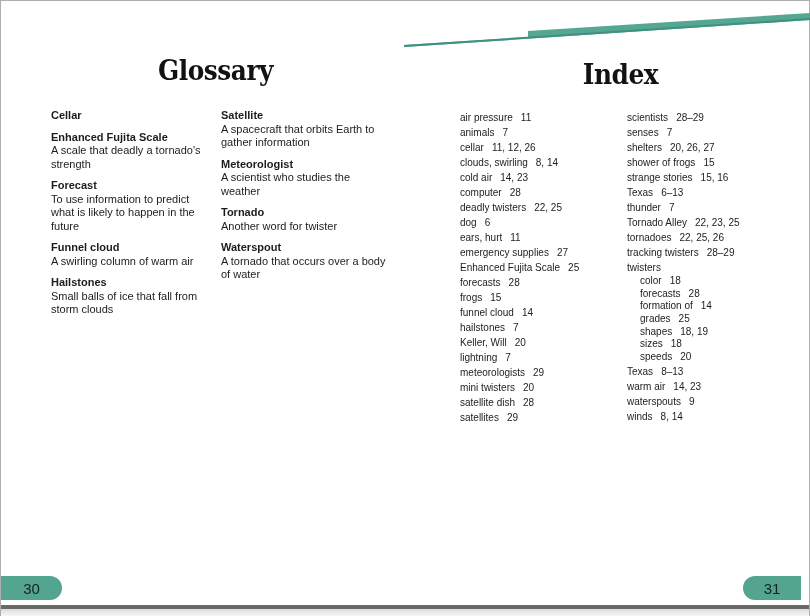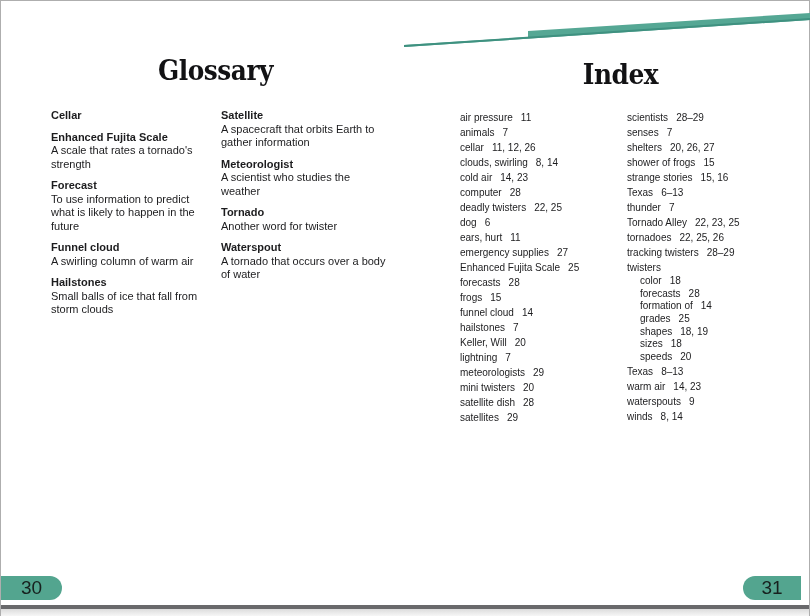--- a/index.html
+++ b/index.html
@@ -50,21 +50,21 @@
   .idx-col-1 { left: 209px; }
   .idx-row { font-size: 10px; height: 15px; line-height: 15px; white-space: nowrap; }
   .idx-row.sub { height: 12.7px; line-height: 12.7px; padding-left: 13px; }
   .idx-pages { margin-left: 8px; }
 
   
   .badge {
     position: absolute; bottom: 16px;
     height: 24px;
     display: flex; align-items: center; justify-content: center;
-    font-size: 19px; color: #17211e;
+    font-size: 15px; color: #17211e;
   }
   .badge-left  { left: 0;  width: 61px; border-radius: 0 12px 12px 0; }
   .badge-right { right: 8px; width: 58px; border-radius: 12px 0 0 12px; }
 
   
   .bottom-rule   { position: absolute; left: 0; right: 0; top: 604px; height: 4px; background: #69696b; }
   .bottom-shadow { position: absolute; left: 0; right: 0; top: 608px; height: 8px;
                    background: linear-gradient(#dcdcdc, #fafafa); }
 </style>
 </head>
@@ -79,21 +79,21 @@
 
   <div class="page page-left">
     <h1 class="page-title">Glossary</h1>
     <div class="g-cols">
       <div class="g-col">
           <div class="g-entry">
             <div class="g-term">Cellar</div>
           </div>
           <div class="g-entry">
             <div class="g-term">Enhanced Fujita Scale</div>
-            <div class="g-def">A scale that rates a tornado's strength</div>
+            <div class="g-def">A scale that deadly a tornado's strength</div>
           </div>
           <div class="g-entry">
             <div class="g-term">Forecast</div>
             <div class="g-def">To use information to predict what is likely to happen in the future</div>
           </div>
           <div class="g-entry">
             <div class="g-term">Funnel cloud</div>
             <div class="g-def">A swirling column of warm air</div>
           </div>
           <div class="g-entry">

